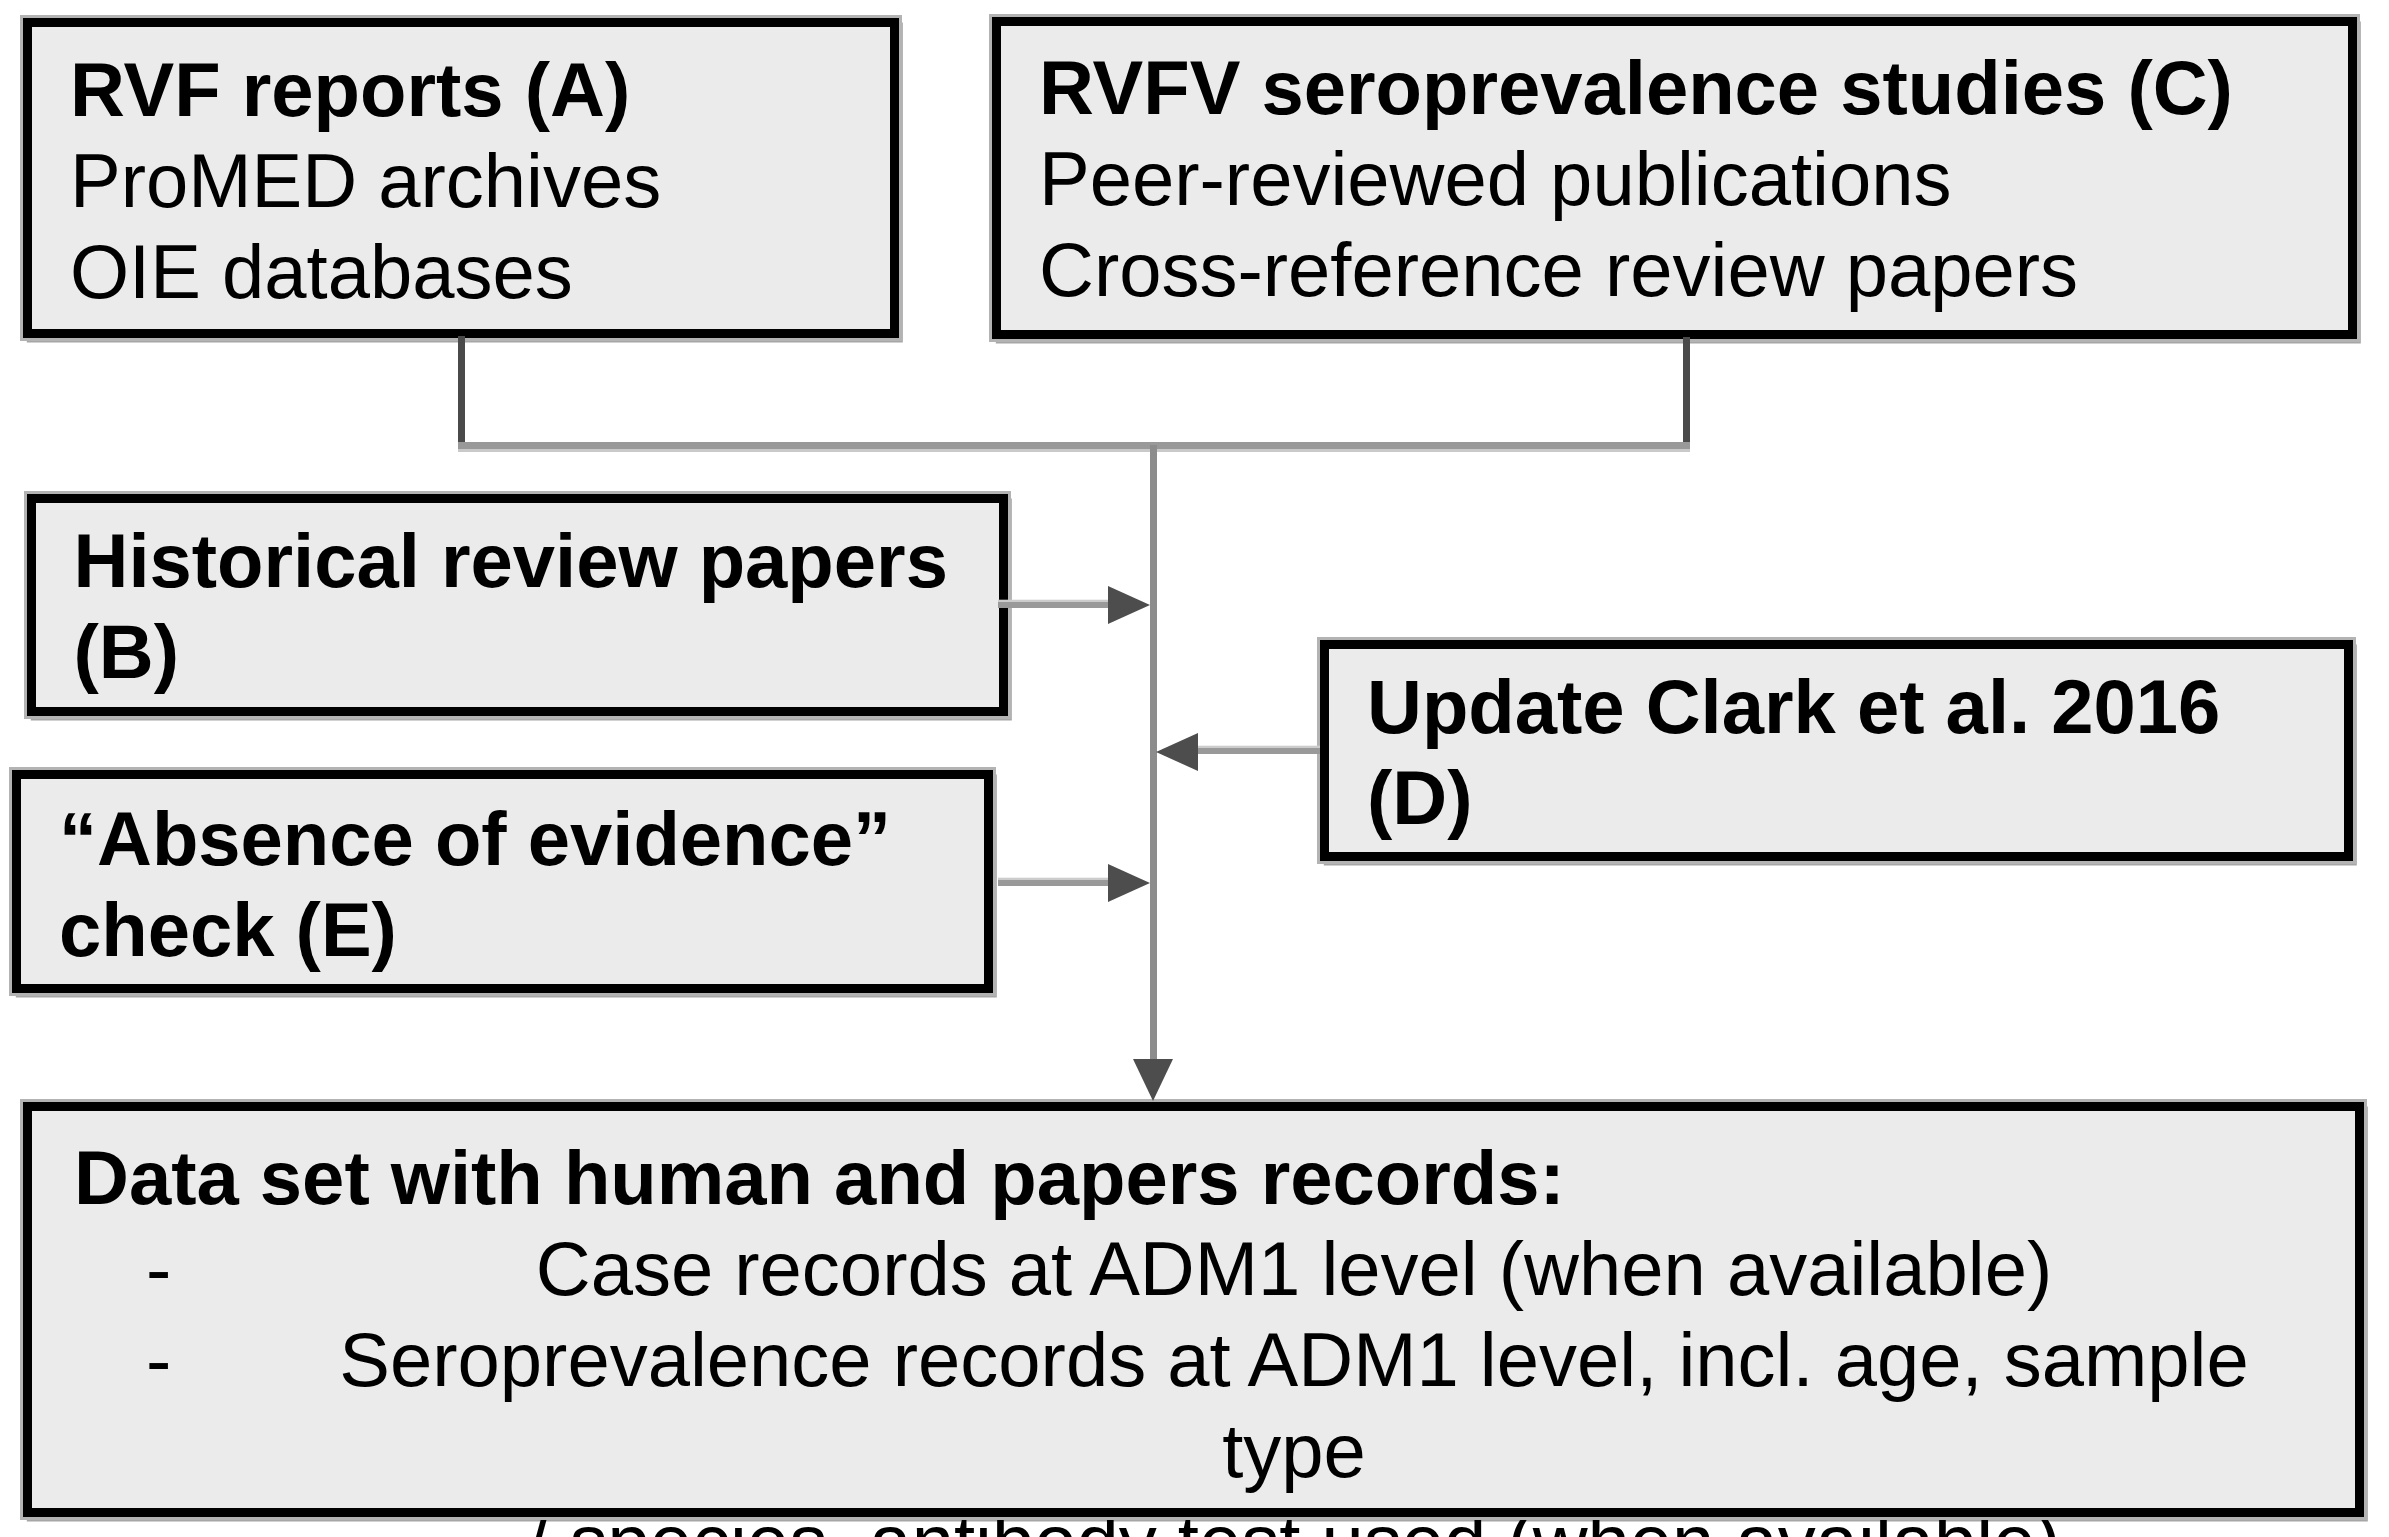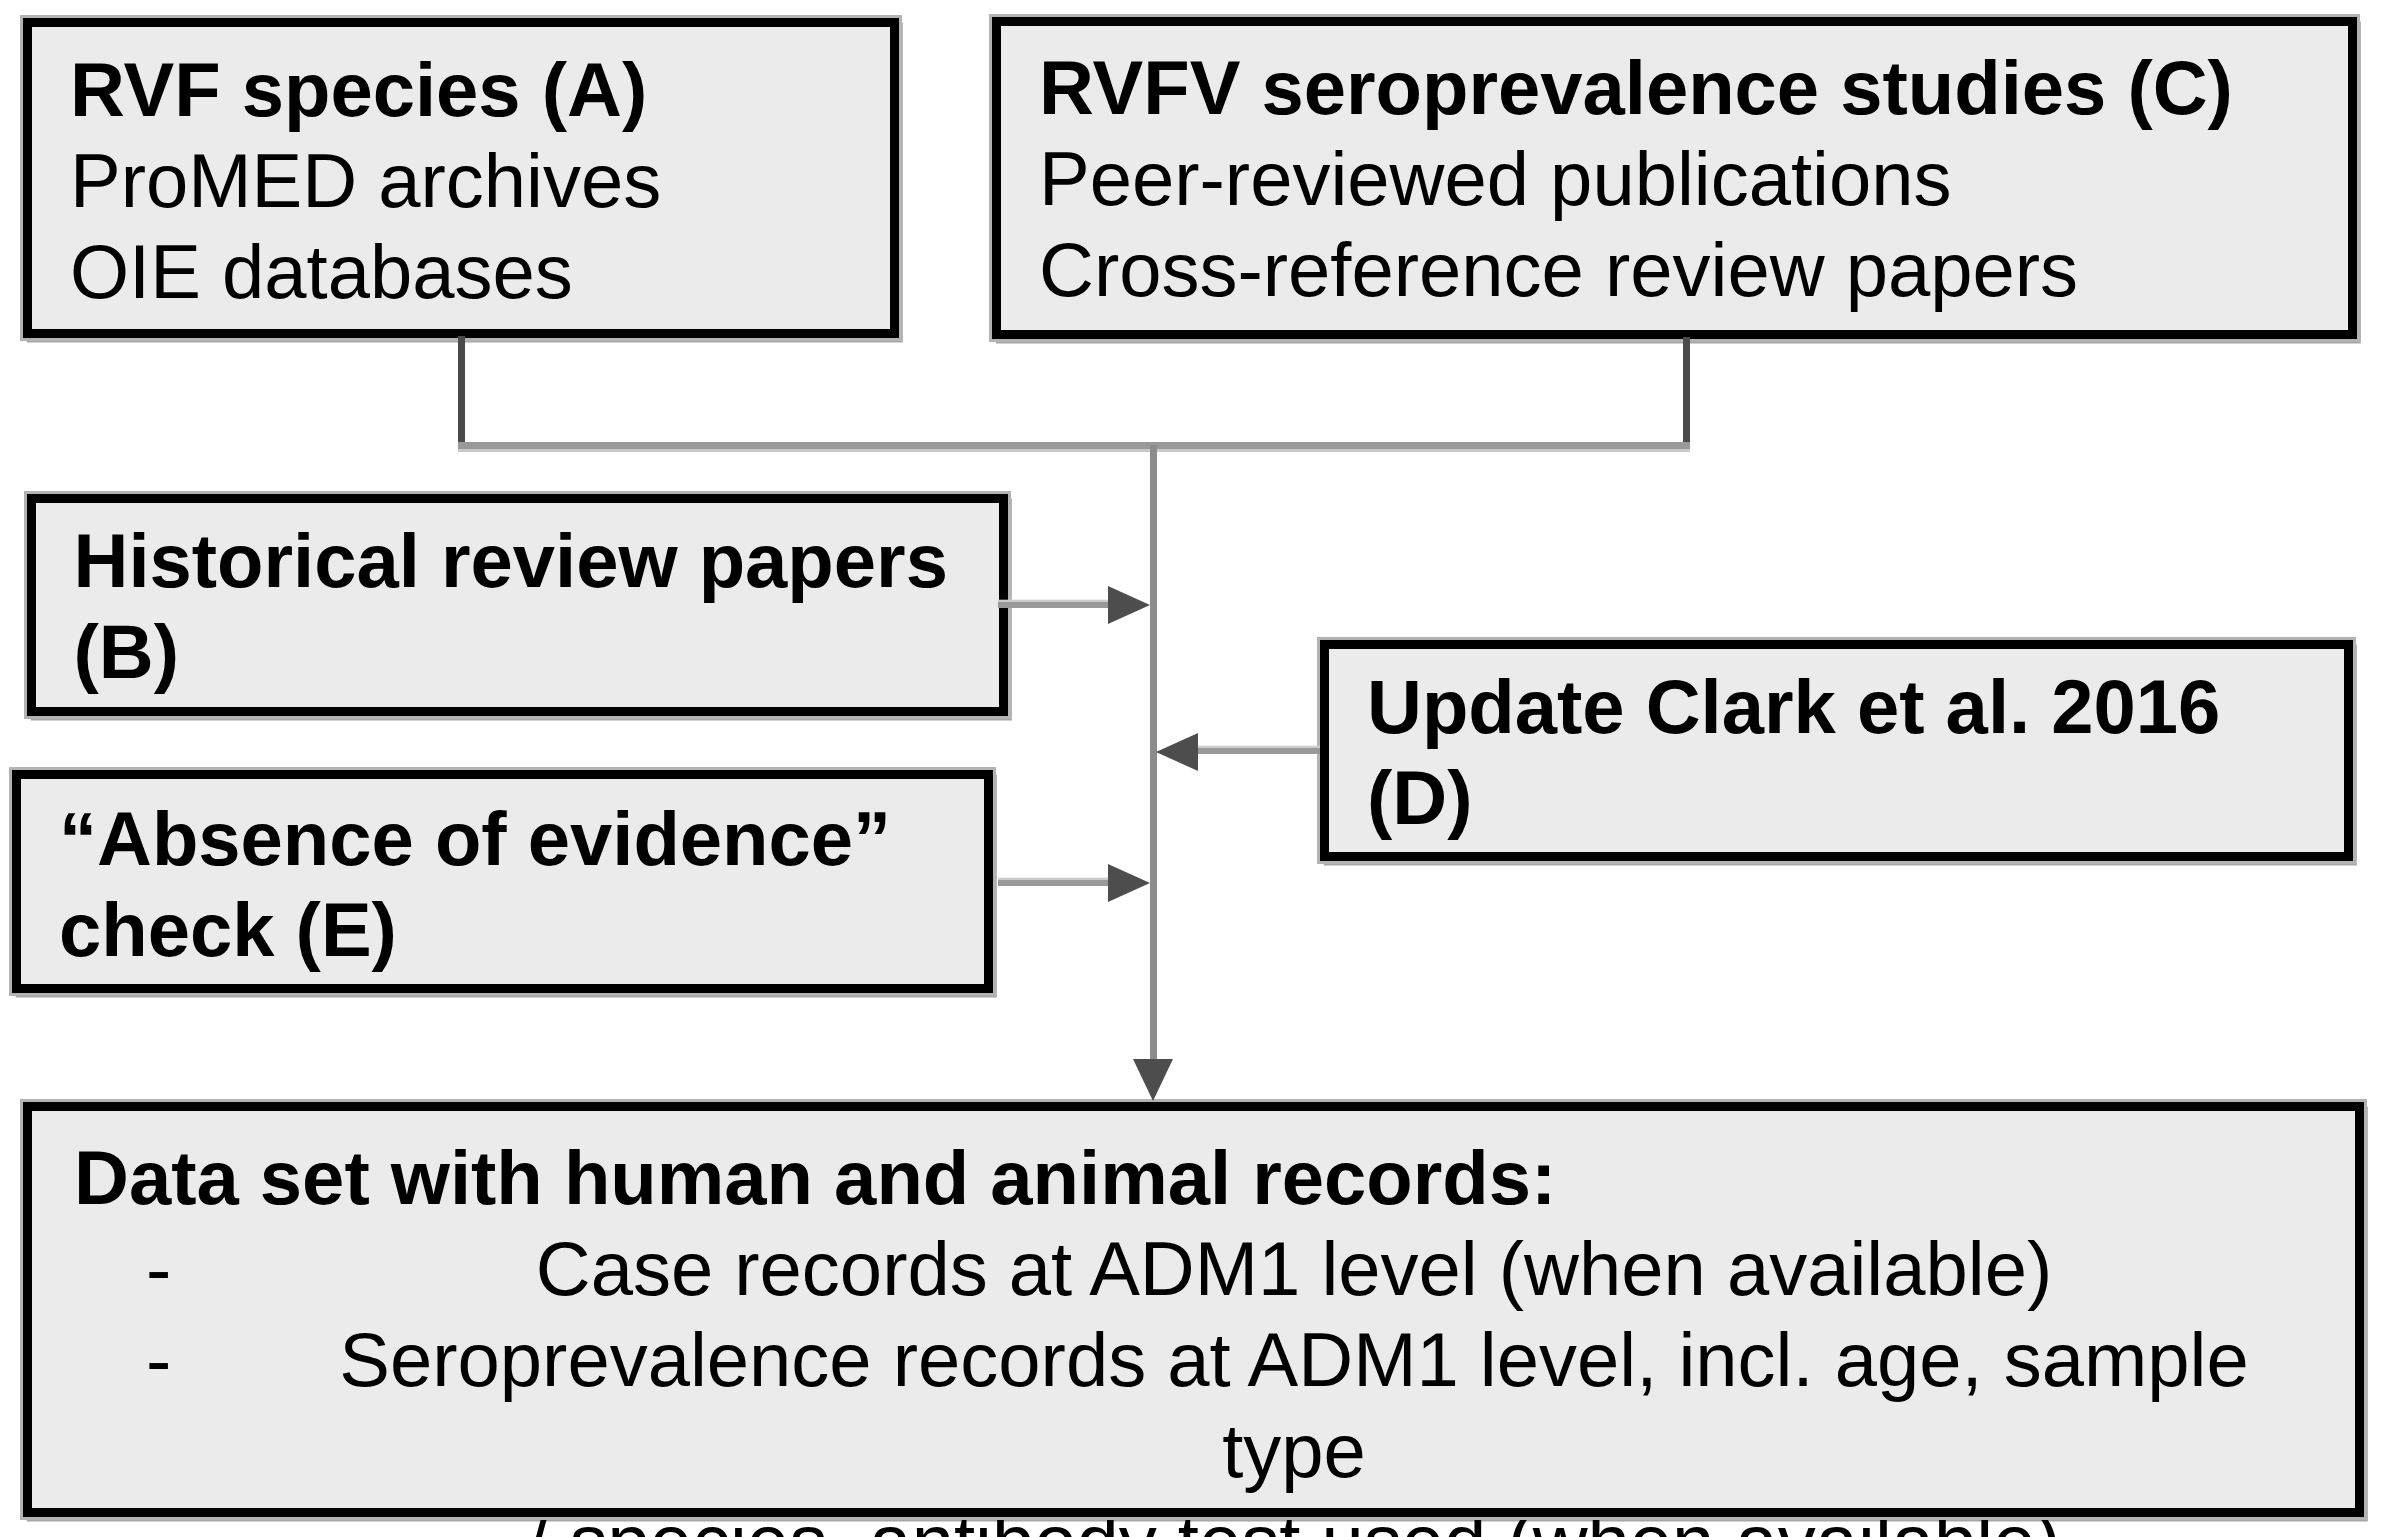--- a/index.html
+++ b/index.html
@@ -51,21 +51,21 @@
   .head-left { border-top: 19px solid transparent; border-bottom: 19px solid transparent; border-right: 42px solid #4d4d4d; }
   .hl-d { left: 1156px; top: 733px; }
   .head-down { border-left: 20.5px solid transparent; border-right: 20.5px solid transparent; border-top: 42px solid #4d4d4d; left: 1133px; top: 1059px; }
 </style>
 </head>
 <body>
 
 <div class="canvas">
 
   <div class="box box-a">
-    <div class="t">RVF species (A)</div>
+    <div class="t">RVF reports (A)</div>
     <div class="r">ProMED archives</div>
     <div class="r">OIE databases</div>
   </div>
 
   <div class="box box-c">
     <div class="t">RVFV seroprevalence studies (C)</div>
     <div class="r">Peer-reviewed publications</div>
     <div class="r">Cross-reference review papers</div>
   </div>
 
@@ -78,21 +78,21 @@
     <div class="t">Update Clark et al. 2016</div>
     <div class="t">(D)</div>
   </div>
 
   <div class="box box-e">
     <div class="t">“Absence of evidence”</div>
     <div class="t">check (E)</div>
   </div>
 
   <div class="box box-f">
-    <div class="t">Data set with human and animal records:</div>
+    <div class="t">Data set with human and papers records:</div>
     <div class="bullet">
       <div class="dash">-</div>
       <div class="btext">Case records at ADM1 level (when available)</div>
     </div>
     <div class="bullet">
       <div class="dash">-</div>
       <div class="btext">
         <div>Seroprevalence records at ADM1 level, incl. age, sample type</div>
         <div>/ species, antibody test used (when available)</div>
       </div>

